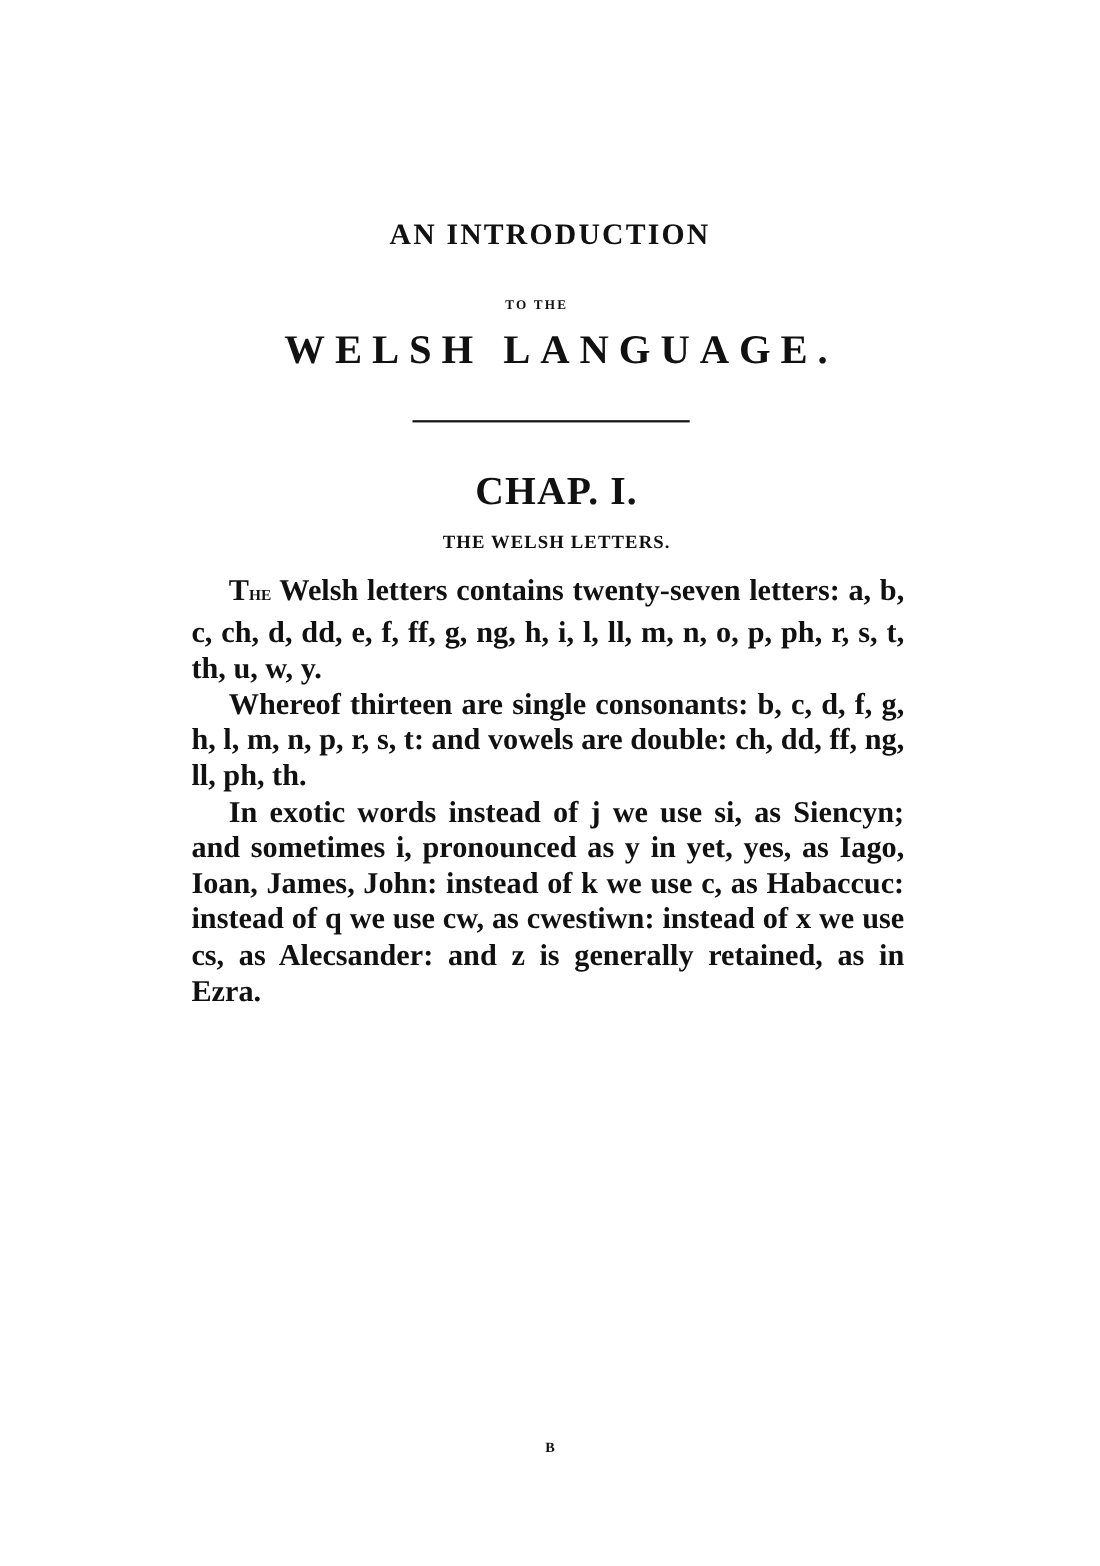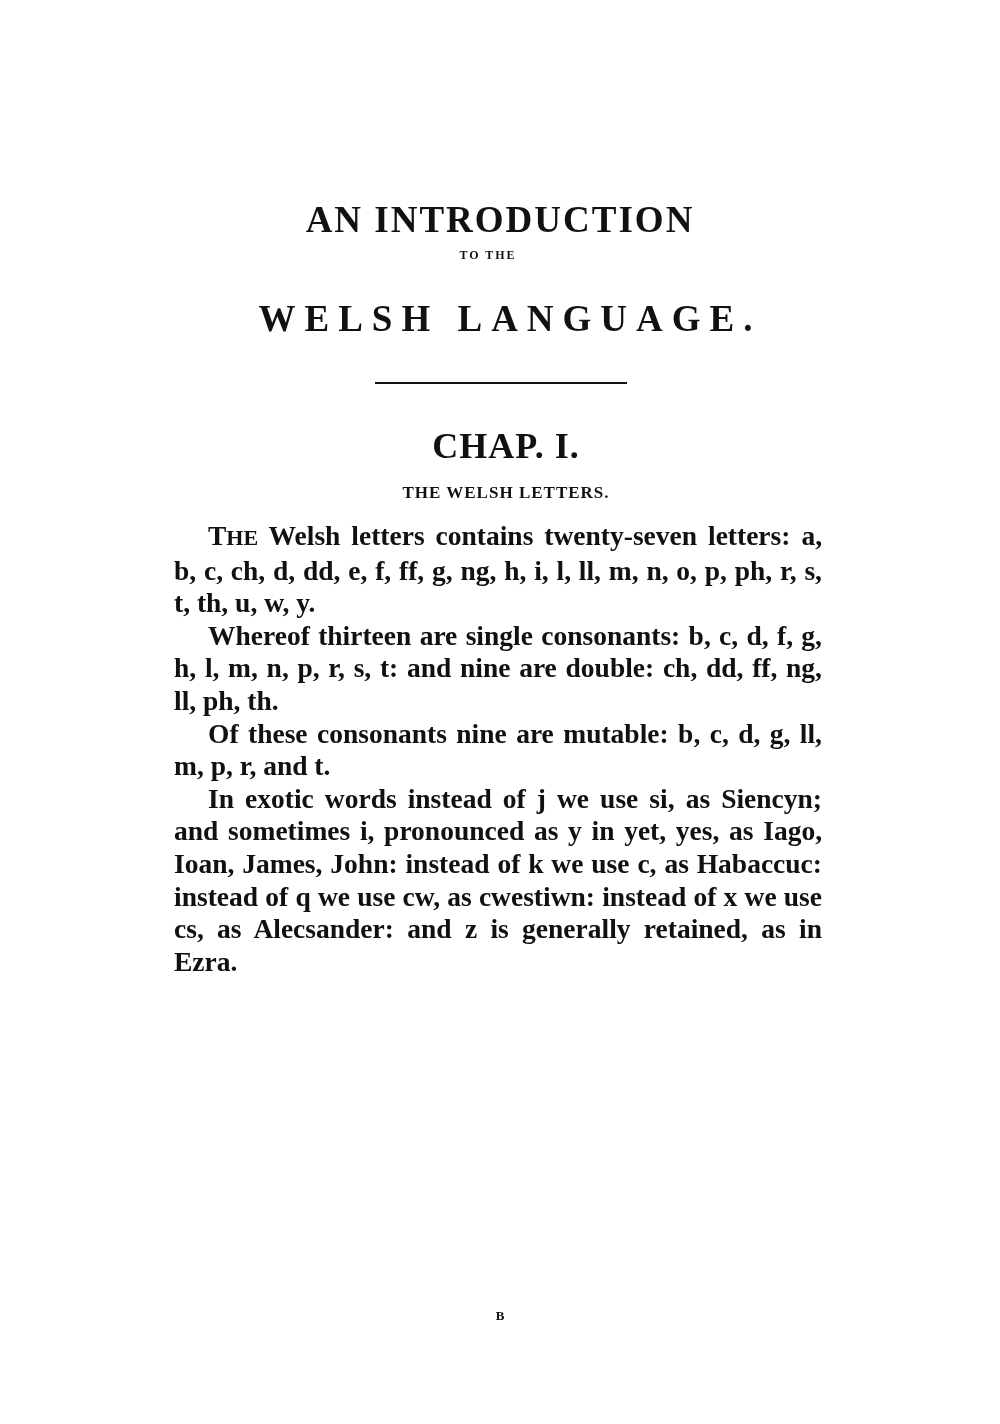--- a/index.html
+++ b/index.html
@@ -3,24 +3,24 @@
 <meta charset="utf-8">
 <style>
   html, body { margin: 0; padding: 0; background: #ffffff; }
   body {
     width: 1000px; height: 1424px; position: relative; overflow: hidden;
     font-family: "Liberation Serif", "DejaVu Serif", serif; color: #111;
   }
   .page { position: absolute; left: 0; top: 0; width: 1000px; height: 1424px; }
   .title1 {
     position: absolute; top: 198px; left: 0; width: 1000px; text-align: center;
-    font-size: 37px; letter-spacing: 2px; font-weight: bold;
+    font-size: 27px; letter-spacing: 2px; font-weight: bold;
   }
   .title2 {
-    position: absolute; top: 248px; left: 0; width: 976px; text-align: center;
+    position: absolute; top: 270px; left: 0; width: 976px; text-align: center;
     font-size: 12px; letter-spacing: 2px; font-weight: bold;
   }
   .title3 {
     position: absolute; top: 297px; left: 0; width: 1000px; text-align: center;
     font-size: 37px; letter-spacing: 9px; font-weight: bold; padding-left: 10px;
   }
   .rule {
     position: absolute; top: 382px; left: 375px; width: 252px; height: 0;
     border-top: 2px solid #111;
   }
@@ -32,38 +32,37 @@
     position: absolute; top: 483px; left: 0; width: 1000px; text-align: center;
     font-size: 17px; font-weight: bold; letter-spacing: 1px; padding-left: 6px;
   }
   .body {
     position: absolute; top: 520px; left: 174px; width: 648px;
     font-size: 27.5px; line-height: 32.6px; font-weight: bold;
     text-align: justify;
   }
   .para { text-indent: 34px; margin: 0; }
   .it { }
-  .sc { font-size: 22px; }
+  .sc { font-size: 14px; }
   .sig {
     position: absolute; top: 1308px; left: 0; width: 1000px; text-align: center;
     font-size: 13px; font-weight: bold;
   }
 </style>
 </head>
 <body>
 
 <div class="page">
   <div class="title1">AN INTRODUCTION</div>
   <div class="title2">TO THE</div>
   <div class="title3">WELSH LANGUAGE.</div>
   <div class="rule"></div>
   <div class="chap">CHAP. I.</div>
   <div class="subhead">THE WELSH LETTERS.</div>
 
   <div class="body" id="body-text">
     <p class="para"><span class="">T</span><span class="sc">HE</span><span class=""> Welsh letters contains twenty-seven letters: </span><span class="it">a, b, c, ch, d, dd, e, f, ff, g, ng, h, i, l, ll, m, n, o, p, ph, r, s, t, th, u, w, y.</span></p>
-    <p class="para"><span class="">Whereof thirteen are single consonants: </span><span class="it">b, c, d, f, g, h, l, m, n, p, r, s, t:</span><span class=""> and nine are double: </span><span class="it">ch, dd, ff, ng, ll, ph, th.</span></p>
-    <p class="para"><span class="">Of these consonants nine are mutable: </span><span class="it">b, c, d, g, ll, m, p, r,</span><span class=""> and </span><span class="it">t.</span></p>
+    <p class="para"><span class="">Whereof thirteen are single consonants: </span><span class="it">b, c, d, f, g, h, l, m, n, p, r, s, t:</span><span class=""> and vowels are double: </span><span class="it">ch, dd, ff, ng, ll, ph, th.</span></p>
     <p class="para"><span class="">In exotic words instead of </span><span class="it">j</span><span class=""> we use </span><span class="it">si,</span><span class=""> as </span><span class="it">Siencyn;</span><span class=""> and sometimes </span><span class="it">i,</span><span class=""> pronounced as </span><span class="it">y</span><span class=""> in </span><span class="it">yet, yes,</span><span class=""> as </span><span class="it">Iago, Ioan,</span><span class=""> James, John: instead of </span><span class="it">k</span><span class=""> we use </span><span class="it">c,</span><span class=""> as </span><span class="it">Habaccuc:</span><span class=""> instead of </span><span class="it">q</span><span class=""> we use </span><span class="it">cw,</span><span class=""> as </span><span class="it">cwestiwn:</span><span class=""> instead of </span><span class="it">x</span><span class=""> we use </span><span class="it">cs,</span><span class=""> as </span><span class="it">Alecsander:</span><span class=""> and </span><span class="it">z</span><span class=""> is generally retained, as in </span><span class="it">Ezra.</span></p>
   </div>
 
   <div class="sig">B</div>
 </div>
 
 </body></html>

